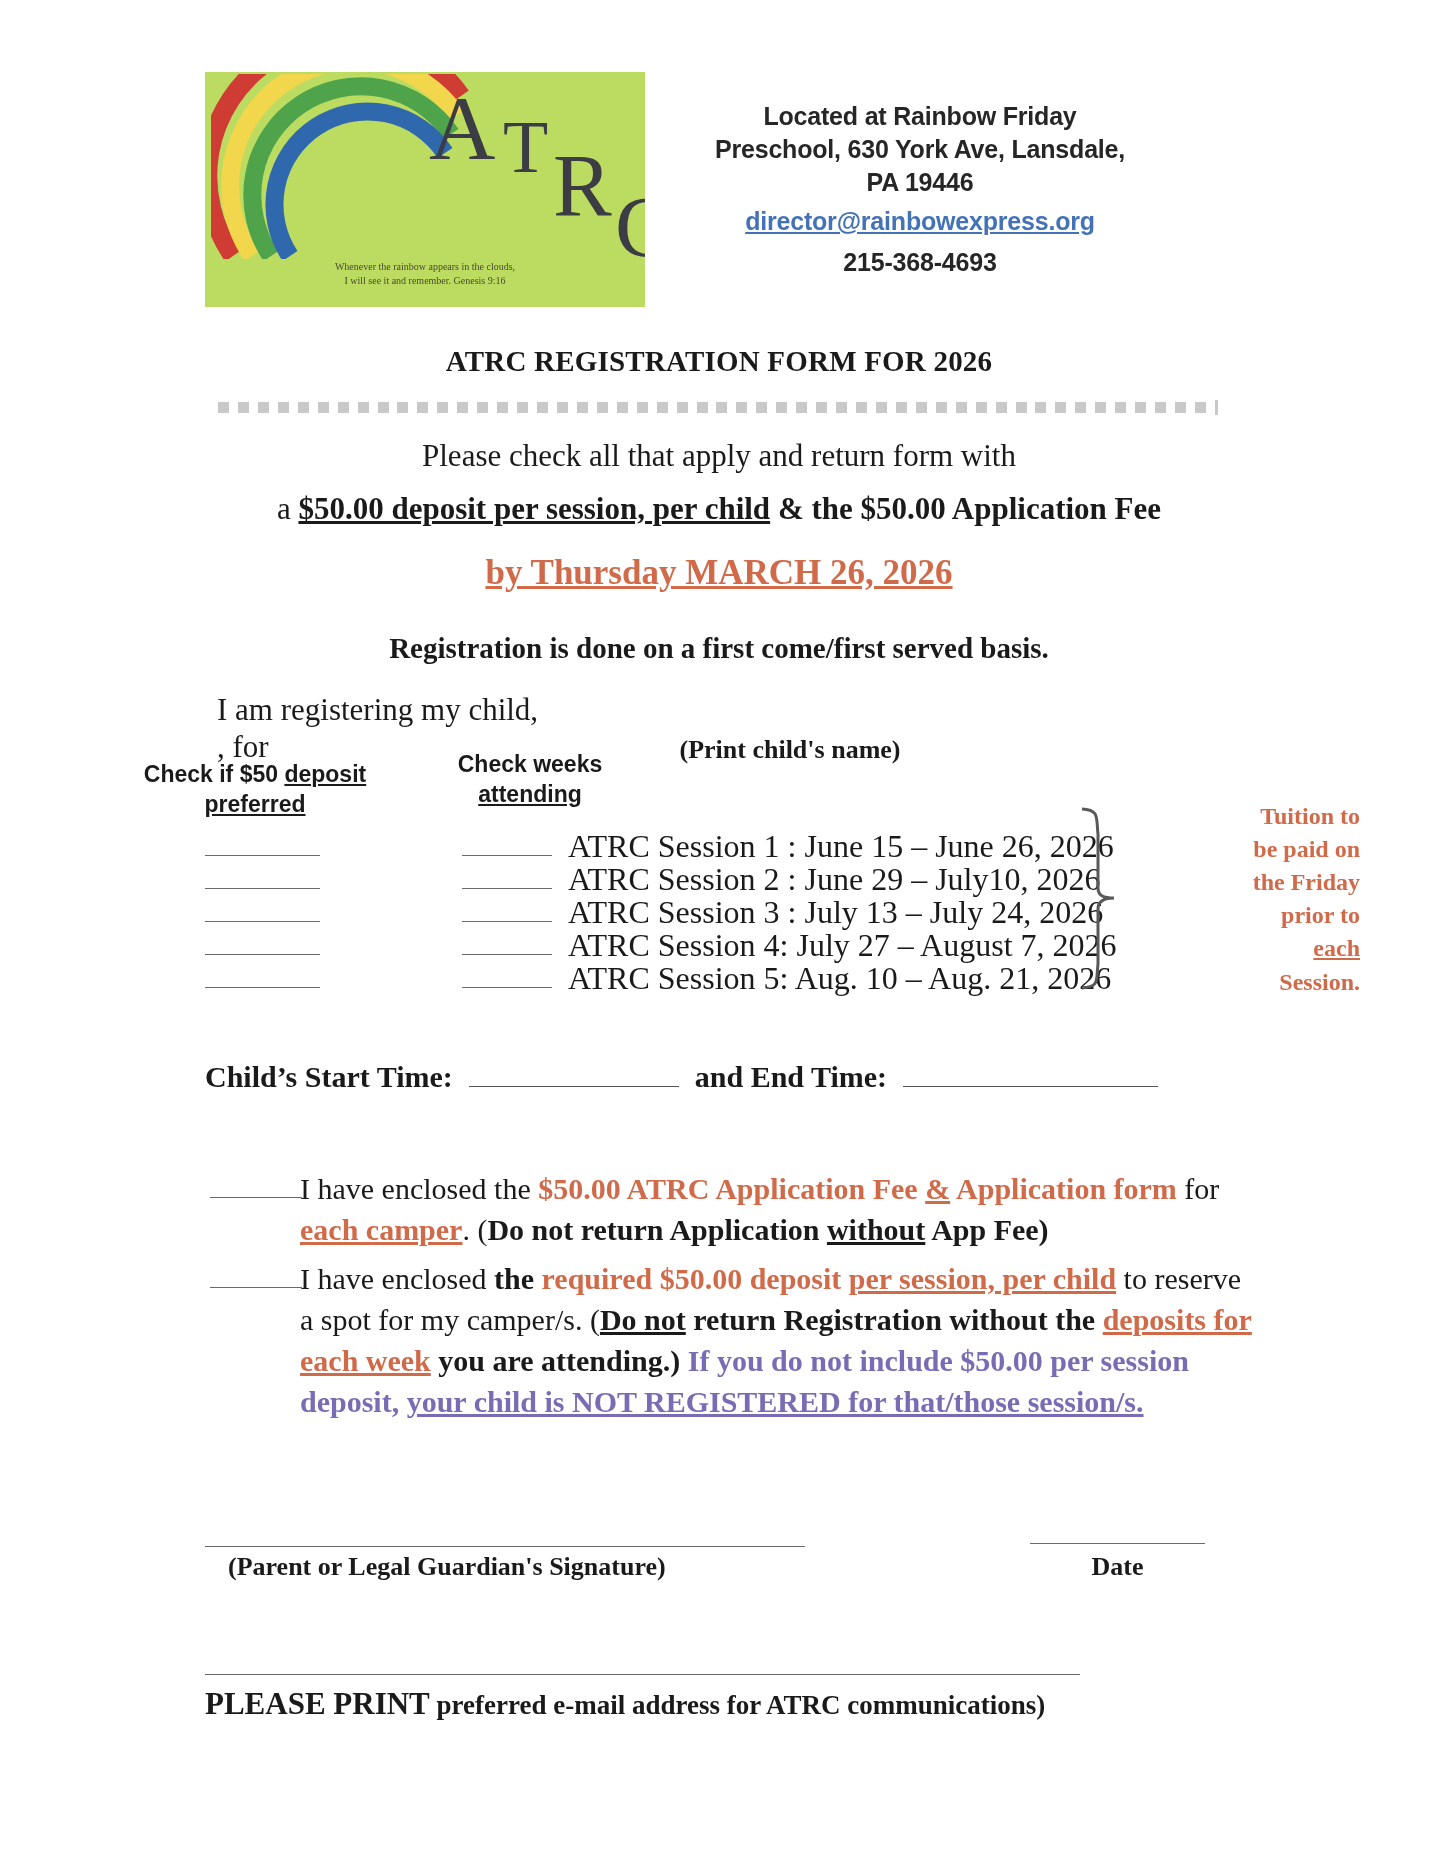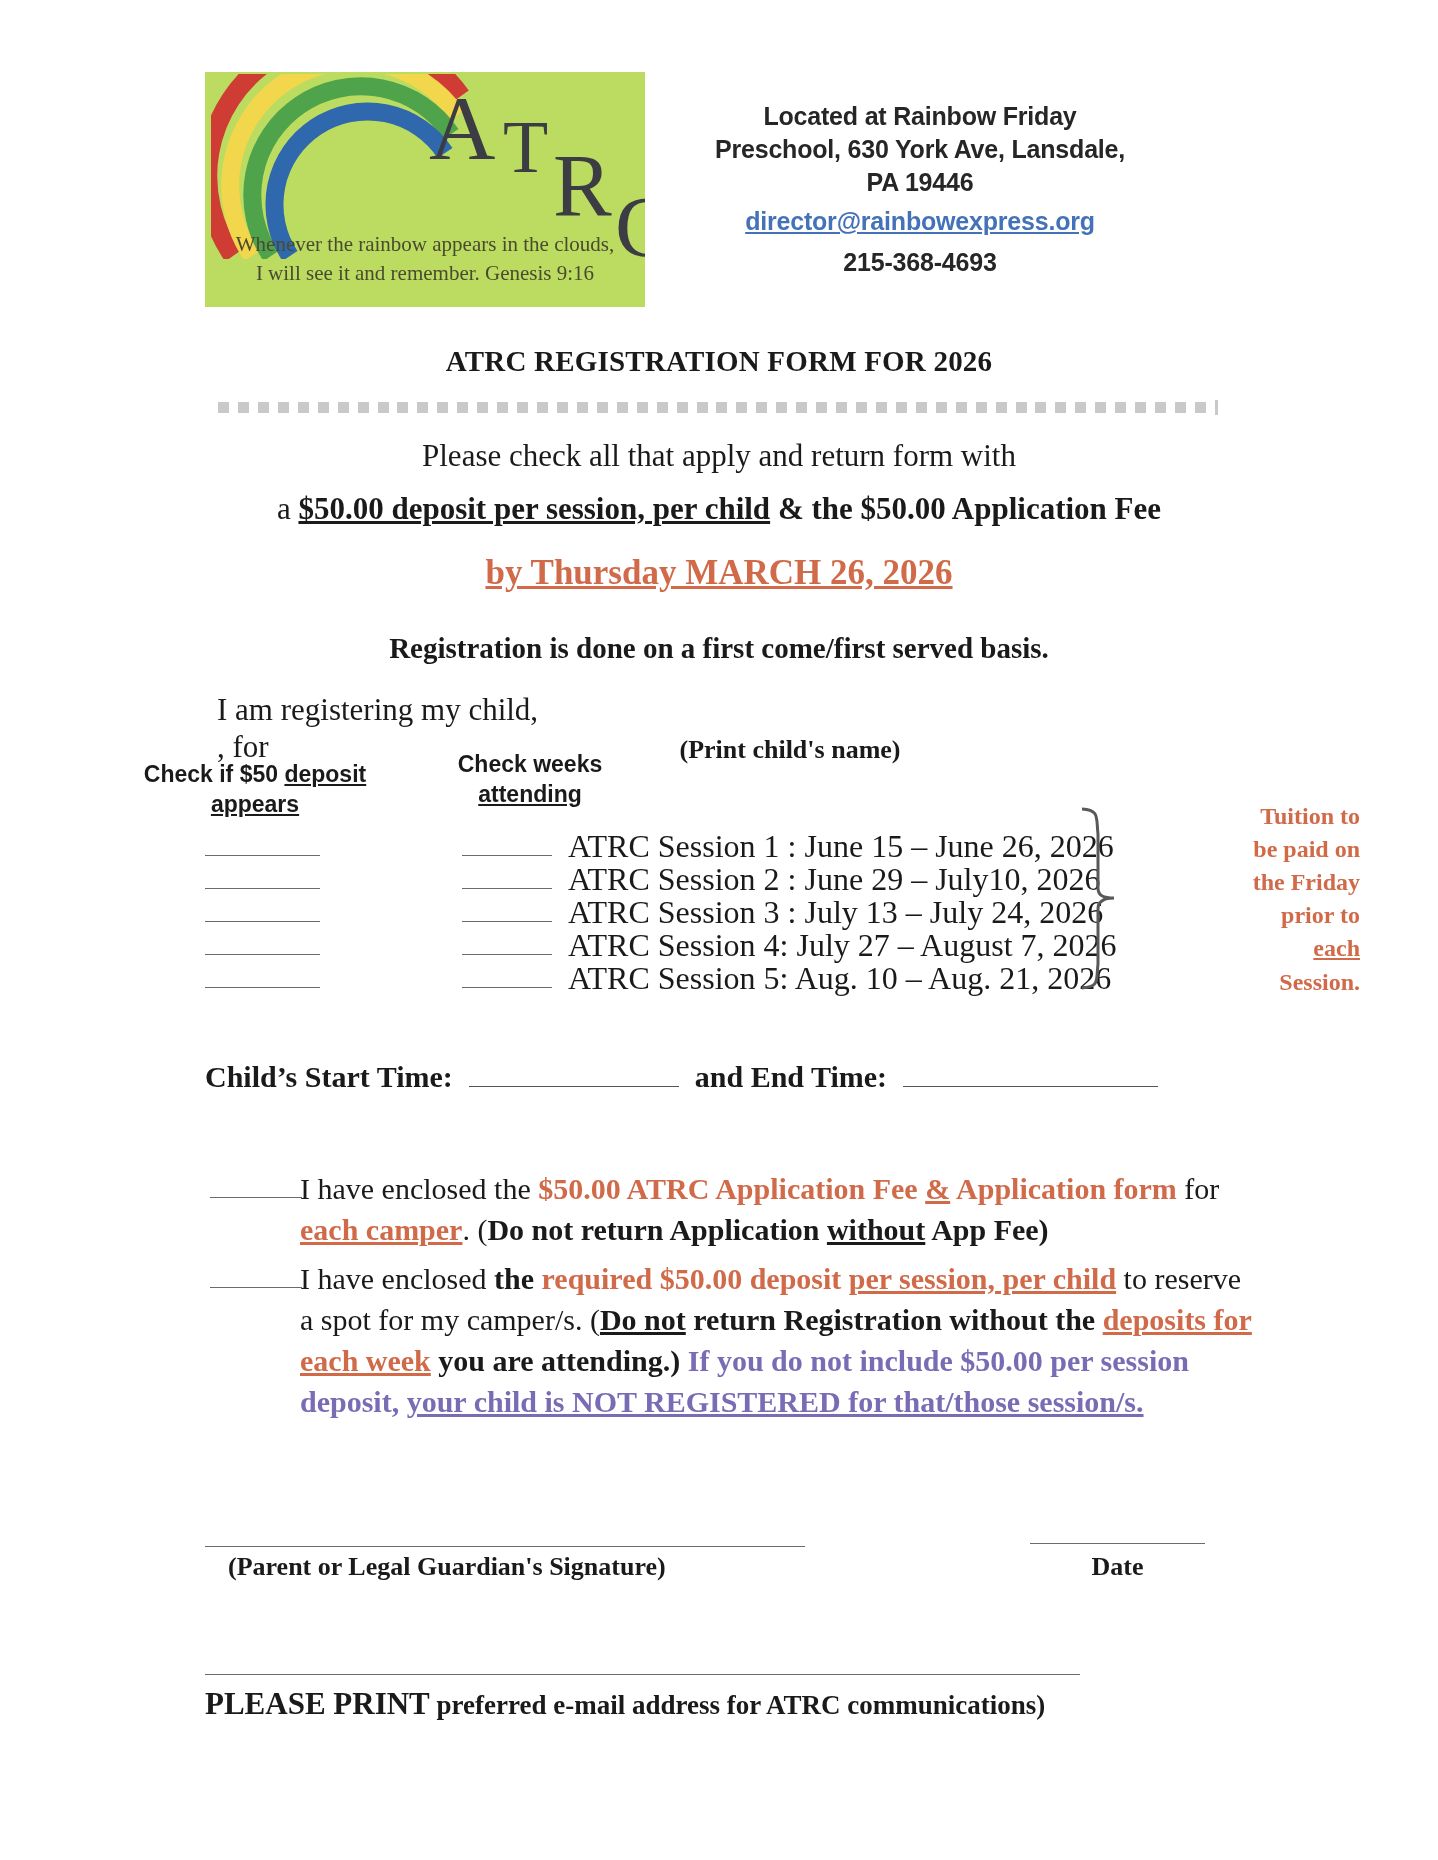--- a/index.html
+++ b/index.html
@@ -68,21 +68,21 @@
   .logo-letters .r  { left: 126px; top: 62px;  font-size: 88px; }
   .logo-letters .c  { left: 188px; top: 104px; font-size: 86px; }
 
   .logo-caption {
     position: absolute;
     left: 0;
     right: 0;
     bottom: 20px;
     text-align: center;
     font-family: "Liberation Serif", serif;
-    font-size: 21px;
+    font-size: 10px;
     color: #4a4a30;
     line-height: 1.35;
     padding: 0 30px;
   }
 
   .contact {
     position: absolute;
     left: 700px;
     top: 38px;
     width: 440px;
@@ -490,21 +490,21 @@
 
   <div class="child-line">
     <span>I am registering my child,</span>
     <span class="blank"></span>
     <span>, for</span>
   </div>
   <div class="print-name">(Print child's name)</div>
 
   <div class="col-head col-head-deposit">
     <span>Check if $50 </span><span class="u">deposit</span><br>
-    <span class="u">appears</span>
+    <span class="u">preferred</span>
   </div>
   <div class="col-head col-head-weeks">
     <span>Check weeks</span><br>
     <span class="u">attending</span>
   </div>
 
   <div class="sessions">
     <div class="srow">
       <span class="blank-dep"></span>
       <span class="blank-week"></span>

